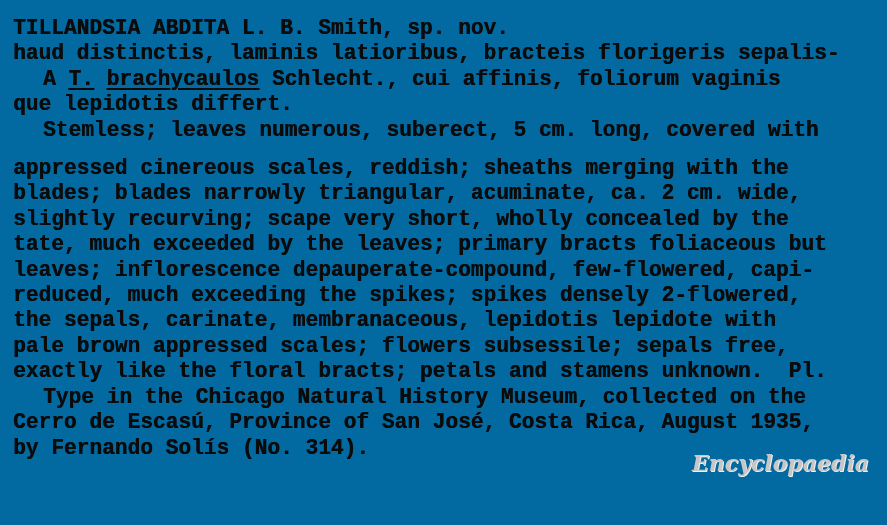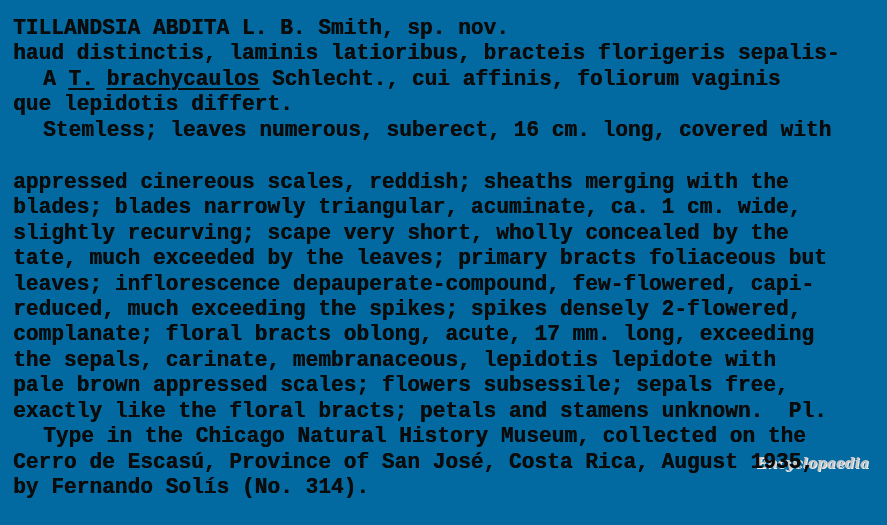--- a/index.html
+++ b/index.html
@@ -26,60 +26,59 @@
     letter-spacing: 0px;
   }
   .line {
     white-space: pre;
     text-shadow: 0.4px 0 0 #0b0b0b; 
   }
   .line.indent {
     padding-left: 30px;
   }
   .line.gap {
-    margin-top: 27px;
+    margin-top: 13px;
   }
   .u {
     text-decoration: underline;
     text-underline-offset: 3px;
     text-decoration-thickness: 2px;
   }
   .watermark {
     position: absolute;
     z-index: 1;
     top: 452px;
     right: 18px;
     text-align: right;
     font-family: "DejaVu Serif", serif;
     font-style: italic;
     font-weight: bold;
-    font-size: 14px;
+    font-size: 22px;
     line-height: 23px;
     color: #c7c7c7;
     text-shadow: 1px 1px 0 #efefef;
     pointer-events: none;
   }
 </style>
 </head>
 <body>
 
 <div class="page">
   <div class="text-block" id="text-block">
       <div class="line"><span>TILLANDSIA ABDITA L. B. Smith, sp. nov.</span></div>
       <div class="line"><span>haud distinctis, laminis latioribus, bracteis florigeris sepalis-</span></div>
       <div class="line indent"><span>A </span><span class="u">T.</span><span> </span><span class="u">brachycaulos</span><span> Schlecht., cui affinis, foliorum vaginis</span></div>
       <div class="line"><span>que lepidotis differt.</span></div>
-      <div class="line indent"><span>Stemless; leaves numerous, suberect, 16 cm. long, covered with</span></div>
+      <div class="line indent"><span>Stemless; leaves numerous, suberect, 5 cm. long, covered with</span></div>
       <div class="line gap"><span>appressed cinereous scales, reddish; sheaths merging with the</span></div>
-      <div class="line"><span>blades; blades narrowly triangular, acuminate, ca. 1 cm. wide,</span></div>
+      <div class="line"><span>blades; blades narrowly triangular, acuminate, ca. 2 cm. wide,</span></div>
       <div class="line"><span>slightly recurving; scape very short, wholly concealed by the</span></div>
       <div class="line"><span>tate, much exceeded by the leaves; primary bracts foliaceous but</span></div>
       <div class="line"><span>leaves; inflorescence depauperate-compound, few-flowered, capi-</span></div>
       <div class="line"><span>reduced, much exceeding the spikes; spikes densely 2-flowered,</span></div>
-      <div class="line"><span>complanate; floral bracts oblong, acute, 17 mm. long, exceeding</span></div>
       <div class="line"><span>the sepals, carinate, membranaceous, lepidotis lepidote with</span></div>
       <div class="line"><span>pale brown appressed scales; flowers subsessile; sepals free,</span></div>
       <div class="line"><span>exactly like the floral bracts; petals and stamens unknown.  Pl.</span></div>
       <div class="line indent"><span>Type in the Chicago Natural History Museum, collected on the</span></div>
       <div class="line"><span>Cerro de Escasú, Province of San José, Costa Rica, August 1935,</span></div>
       <div class="line"><span>by Fernando Solís (No. 314).</span></div>
     </div>
   <div class="watermark" style="color: rgb(199, 199, 199);">
     <div>Encyclopaedia</div>
   </div>

